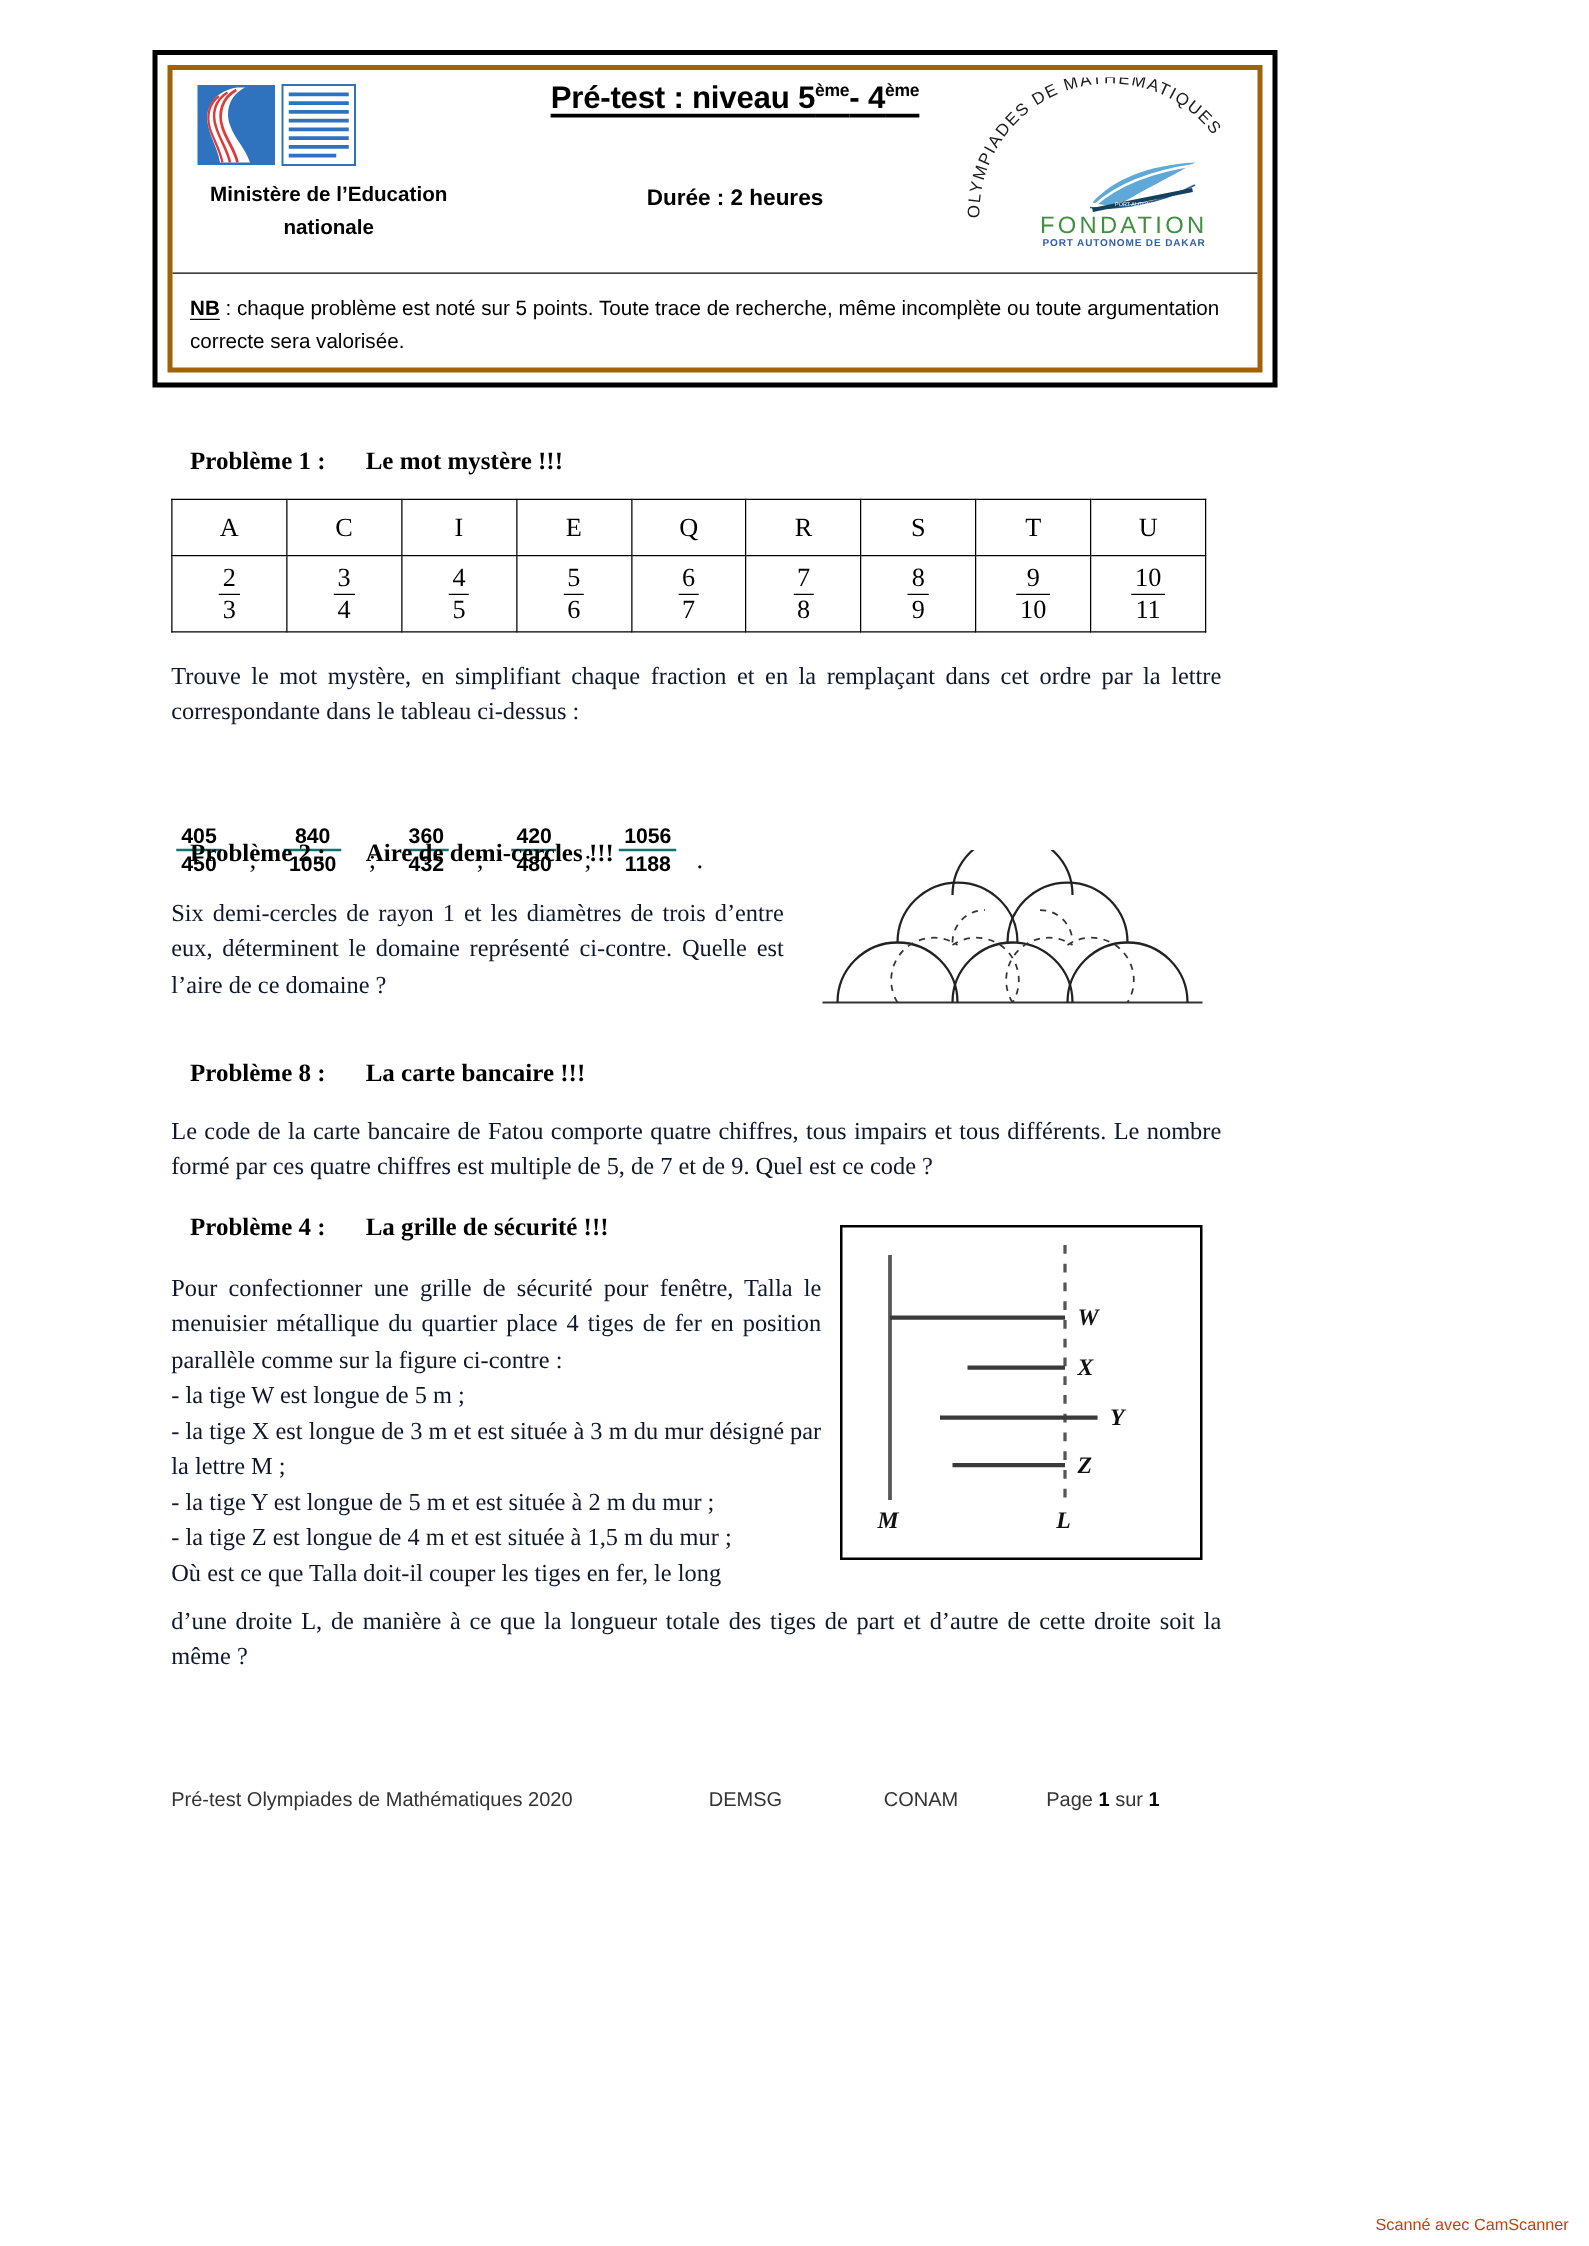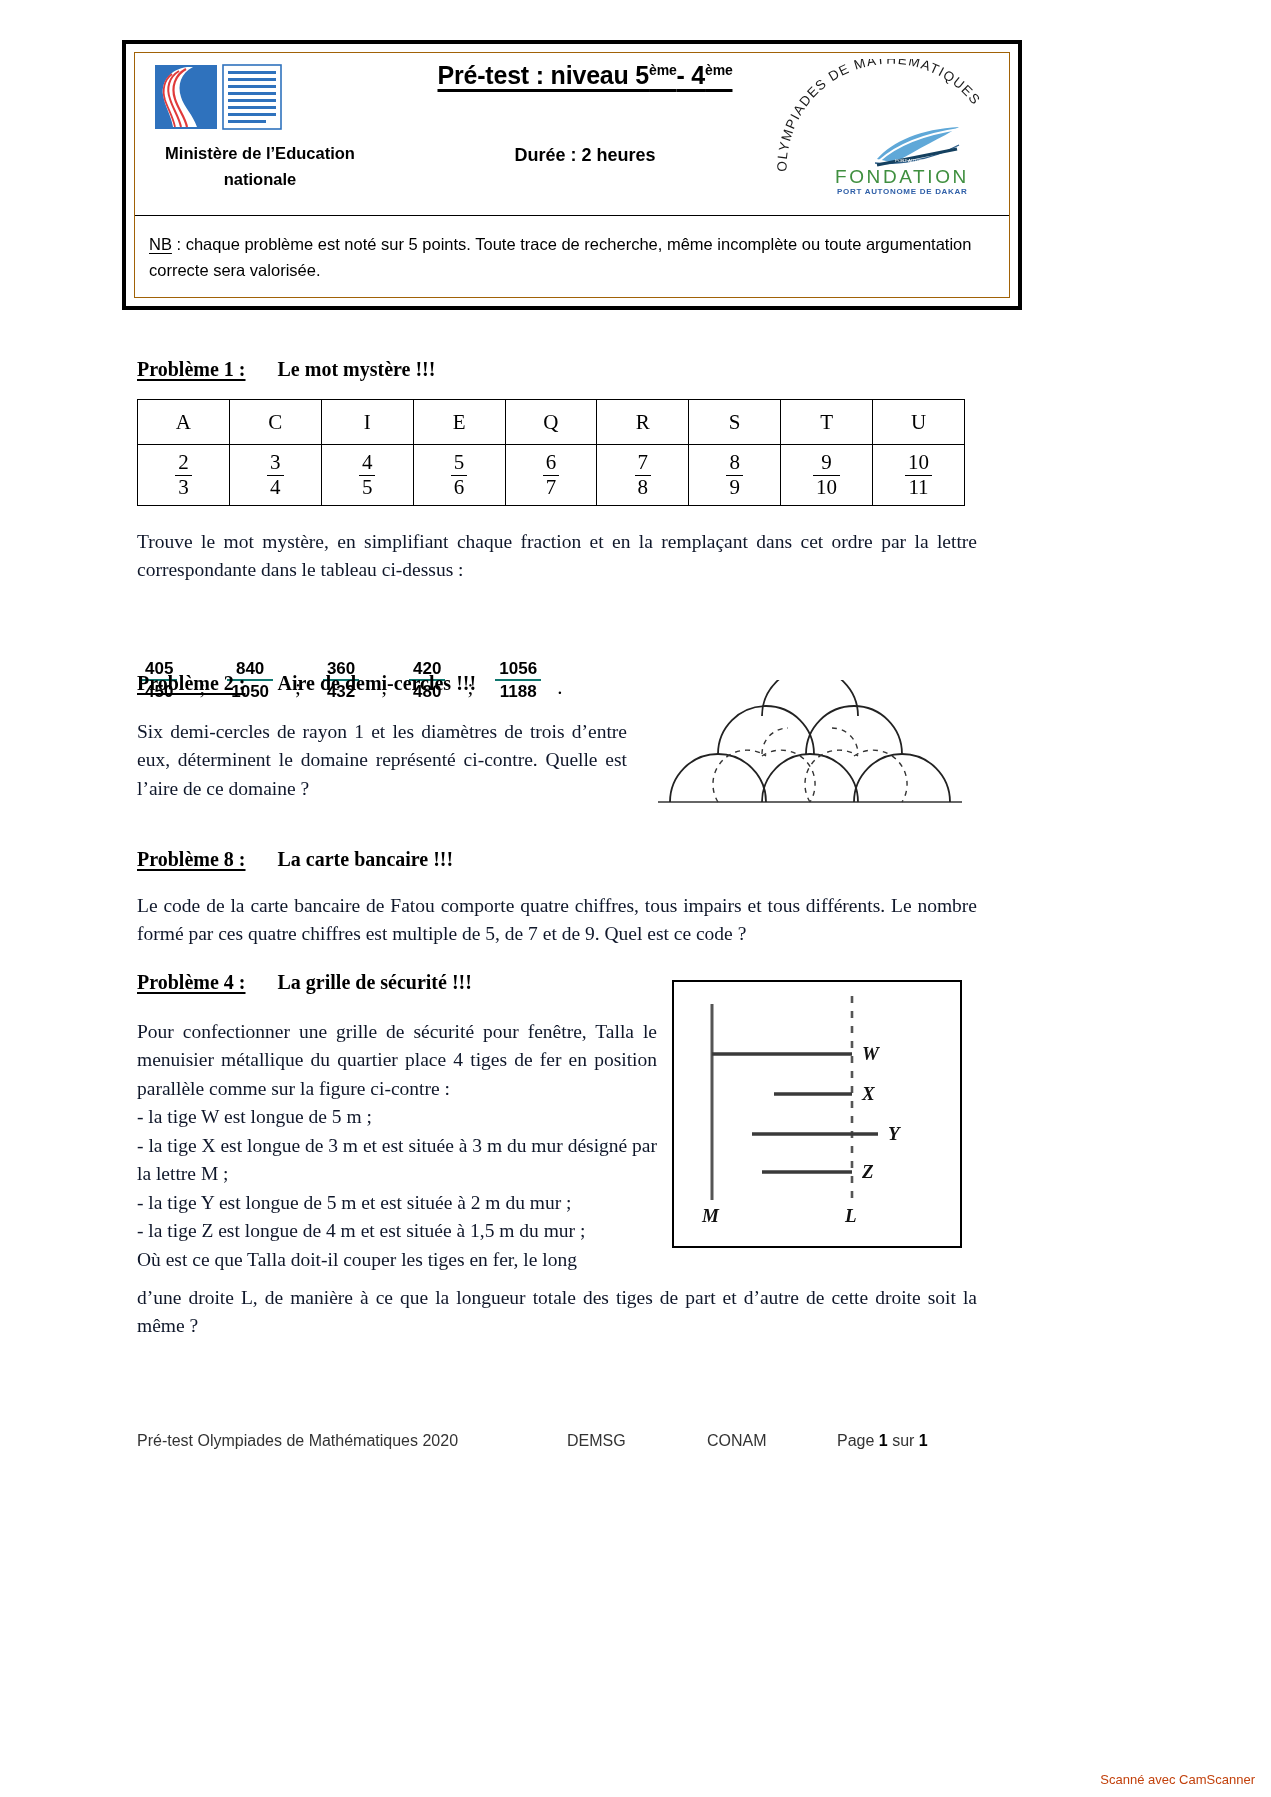--- a/index.html
+++ b/index.html
@@ -23,21 +23,21 @@
     top: 40px;
     width: 900px;
     height: 270px;
     border: 4px solid #000;
     box-sizing: border-box;
     background: #fff;
   }
   .header-inner {
     position: absolute;
     left: 8px; top: 8px; right: 8px; bottom: 8px;
-    border: 1px solid #a16207;
+    border: 4px solid #a16207;
     box-sizing: border-box;
   }
   .hdr-upper {
     position: relative;
     height: 162px;
   }
   .hdr-divider {
     position: absolute;
     left: 0; right: 0;
     top: 162px;
@@ -111,37 +111,37 @@
     position: absolute;
     left: 14px;
     right: 14px;
     top: 178px;
     font-family: "Liberation Sans", sans-serif;
     font-size: 16.5px;
     line-height: 1.6;
     color: #000;
   }
   .nb-block .nb-label {
-    font-weight: normal;
+    font-weight: bold;
     text-decoration: underline;
     text-underline-offset: 3px;
   }
 
   
   .prob-head {
     position: absolute;
     font-family: "Liberation Serif", serif;
     font-size: 20px;
     font-weight: bold;
     white-space: nowrap;
   }
   .prob-head .pnum {
-    text-decoration: underline;
     text-underline-offset: 3px;
     text-decoration-thickness: 2px;
+    margin-left: 15px;
   }
   .prob-head .ptitle {
     padding-left: 32px;
   }
 
   
   .p1-table {
     position: absolute;
     left: 137px;
     top: 399px;

